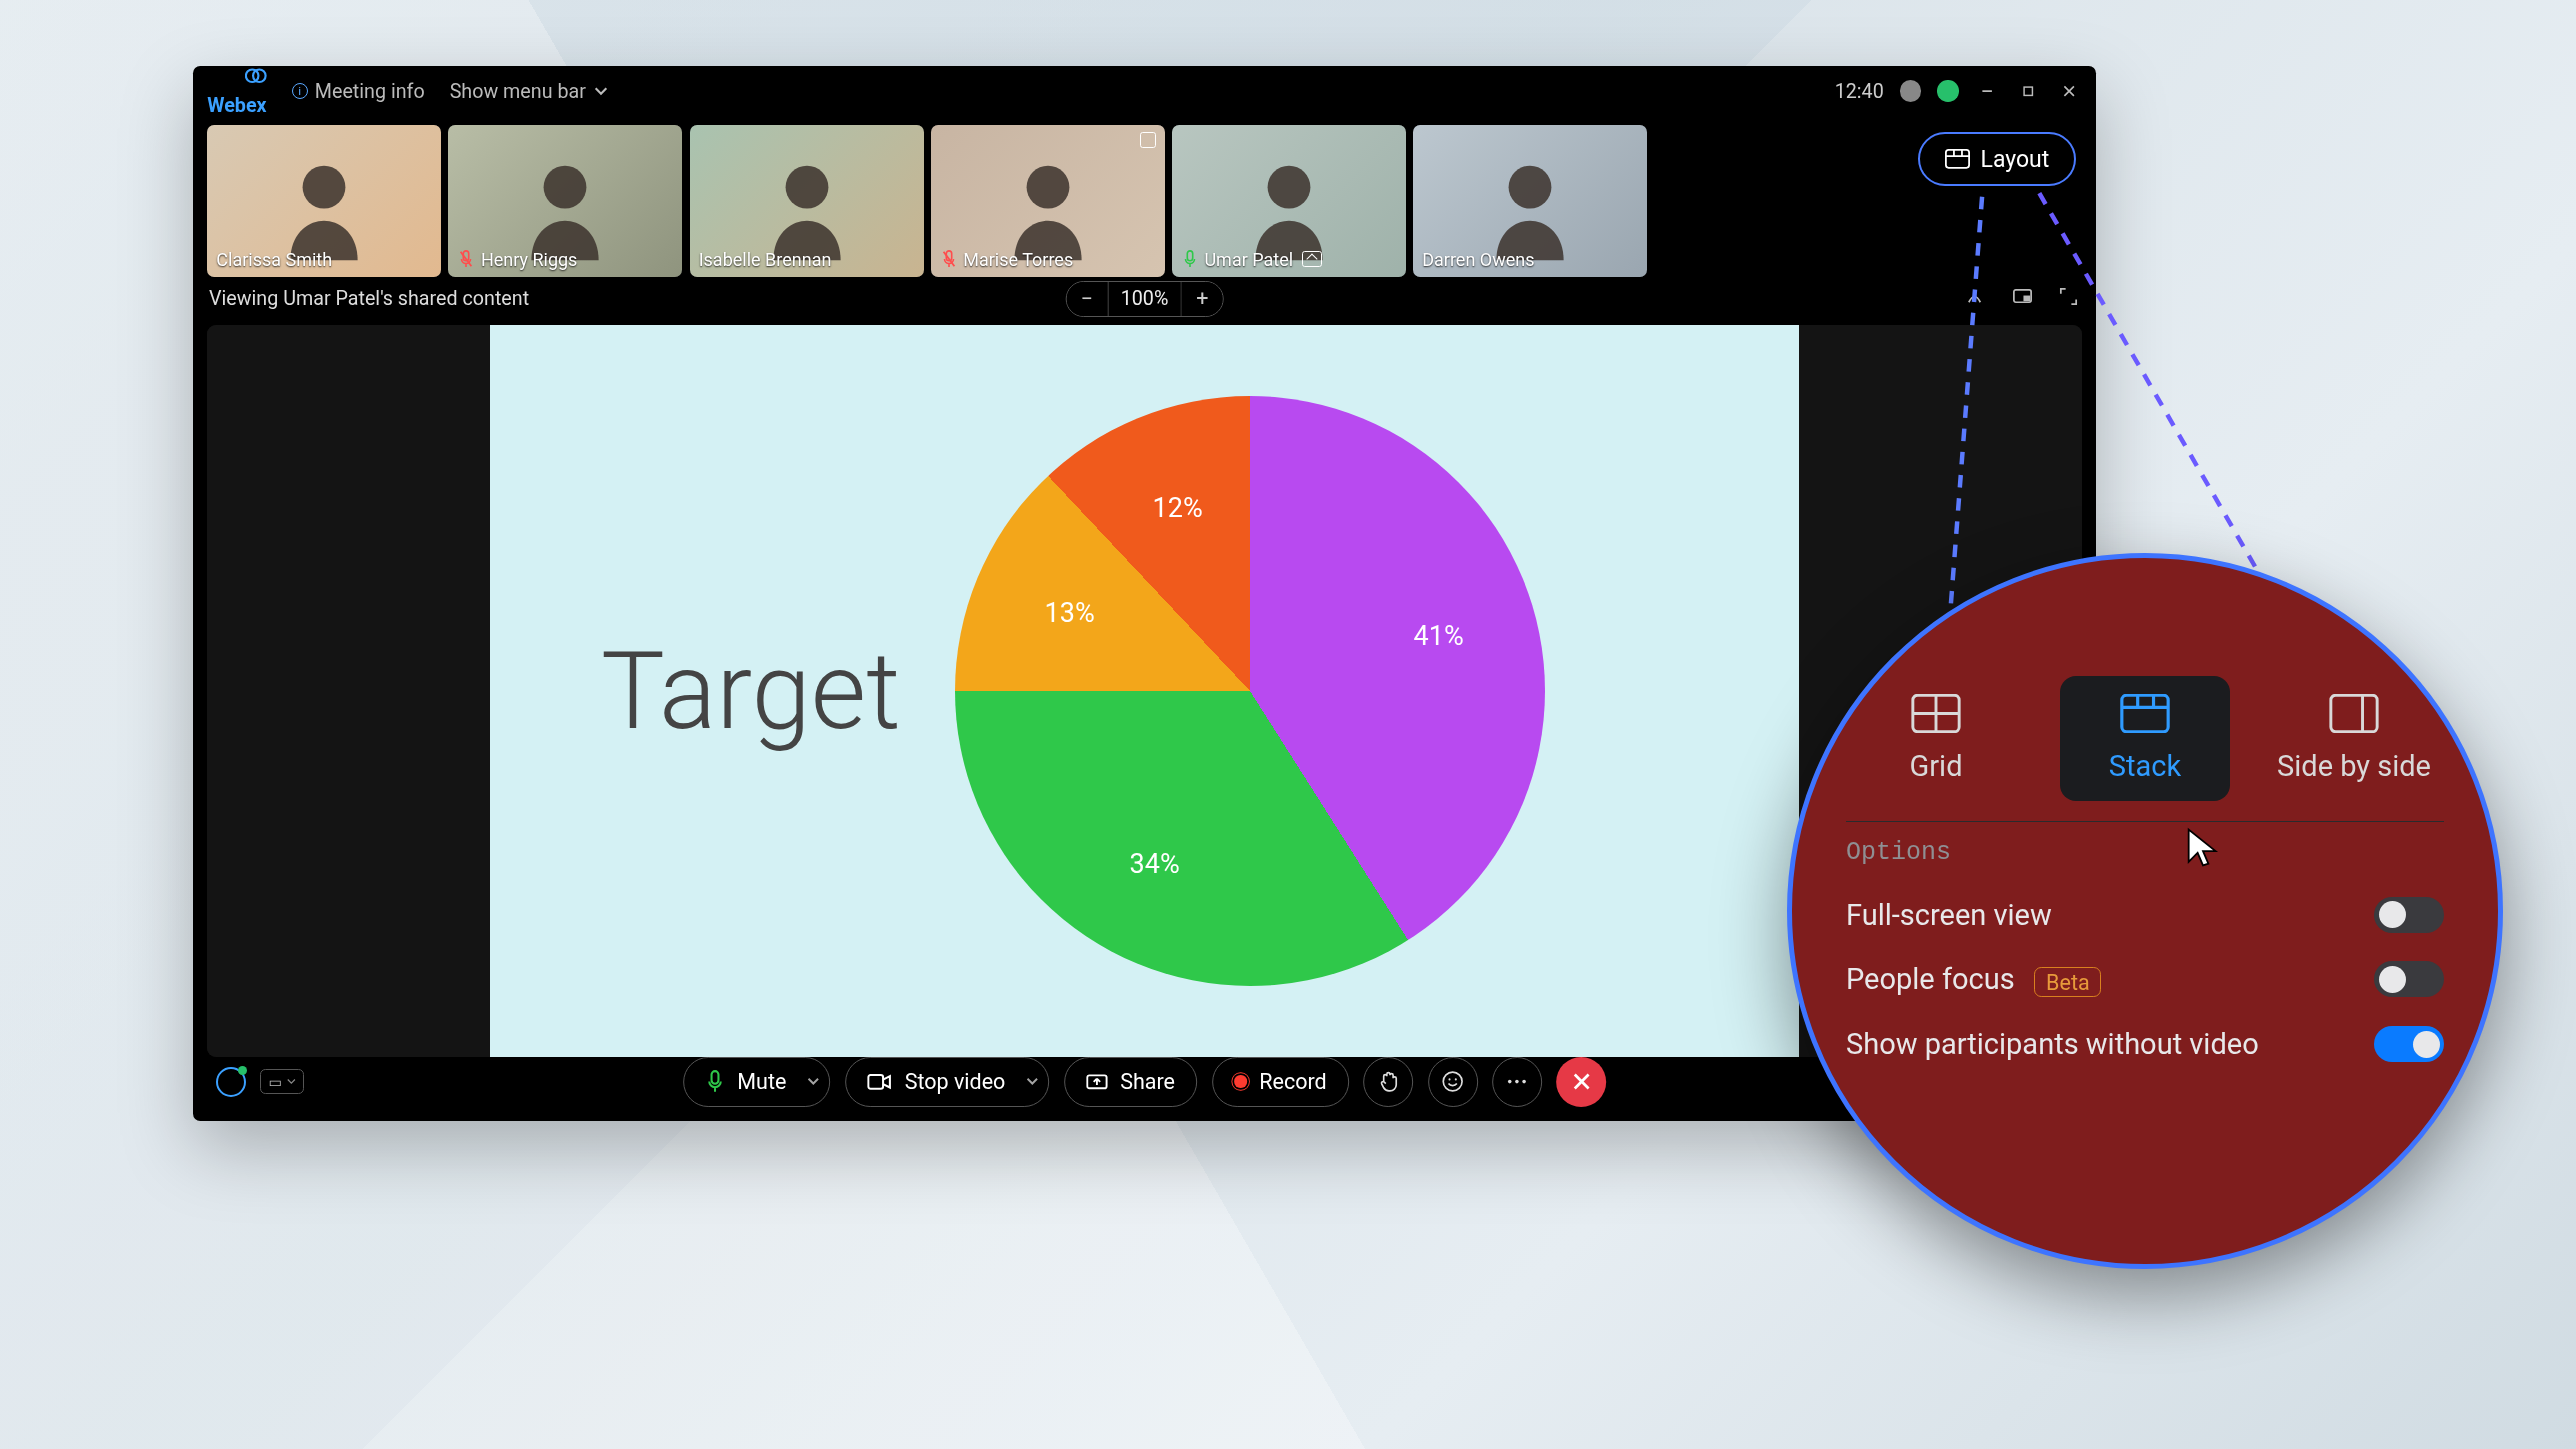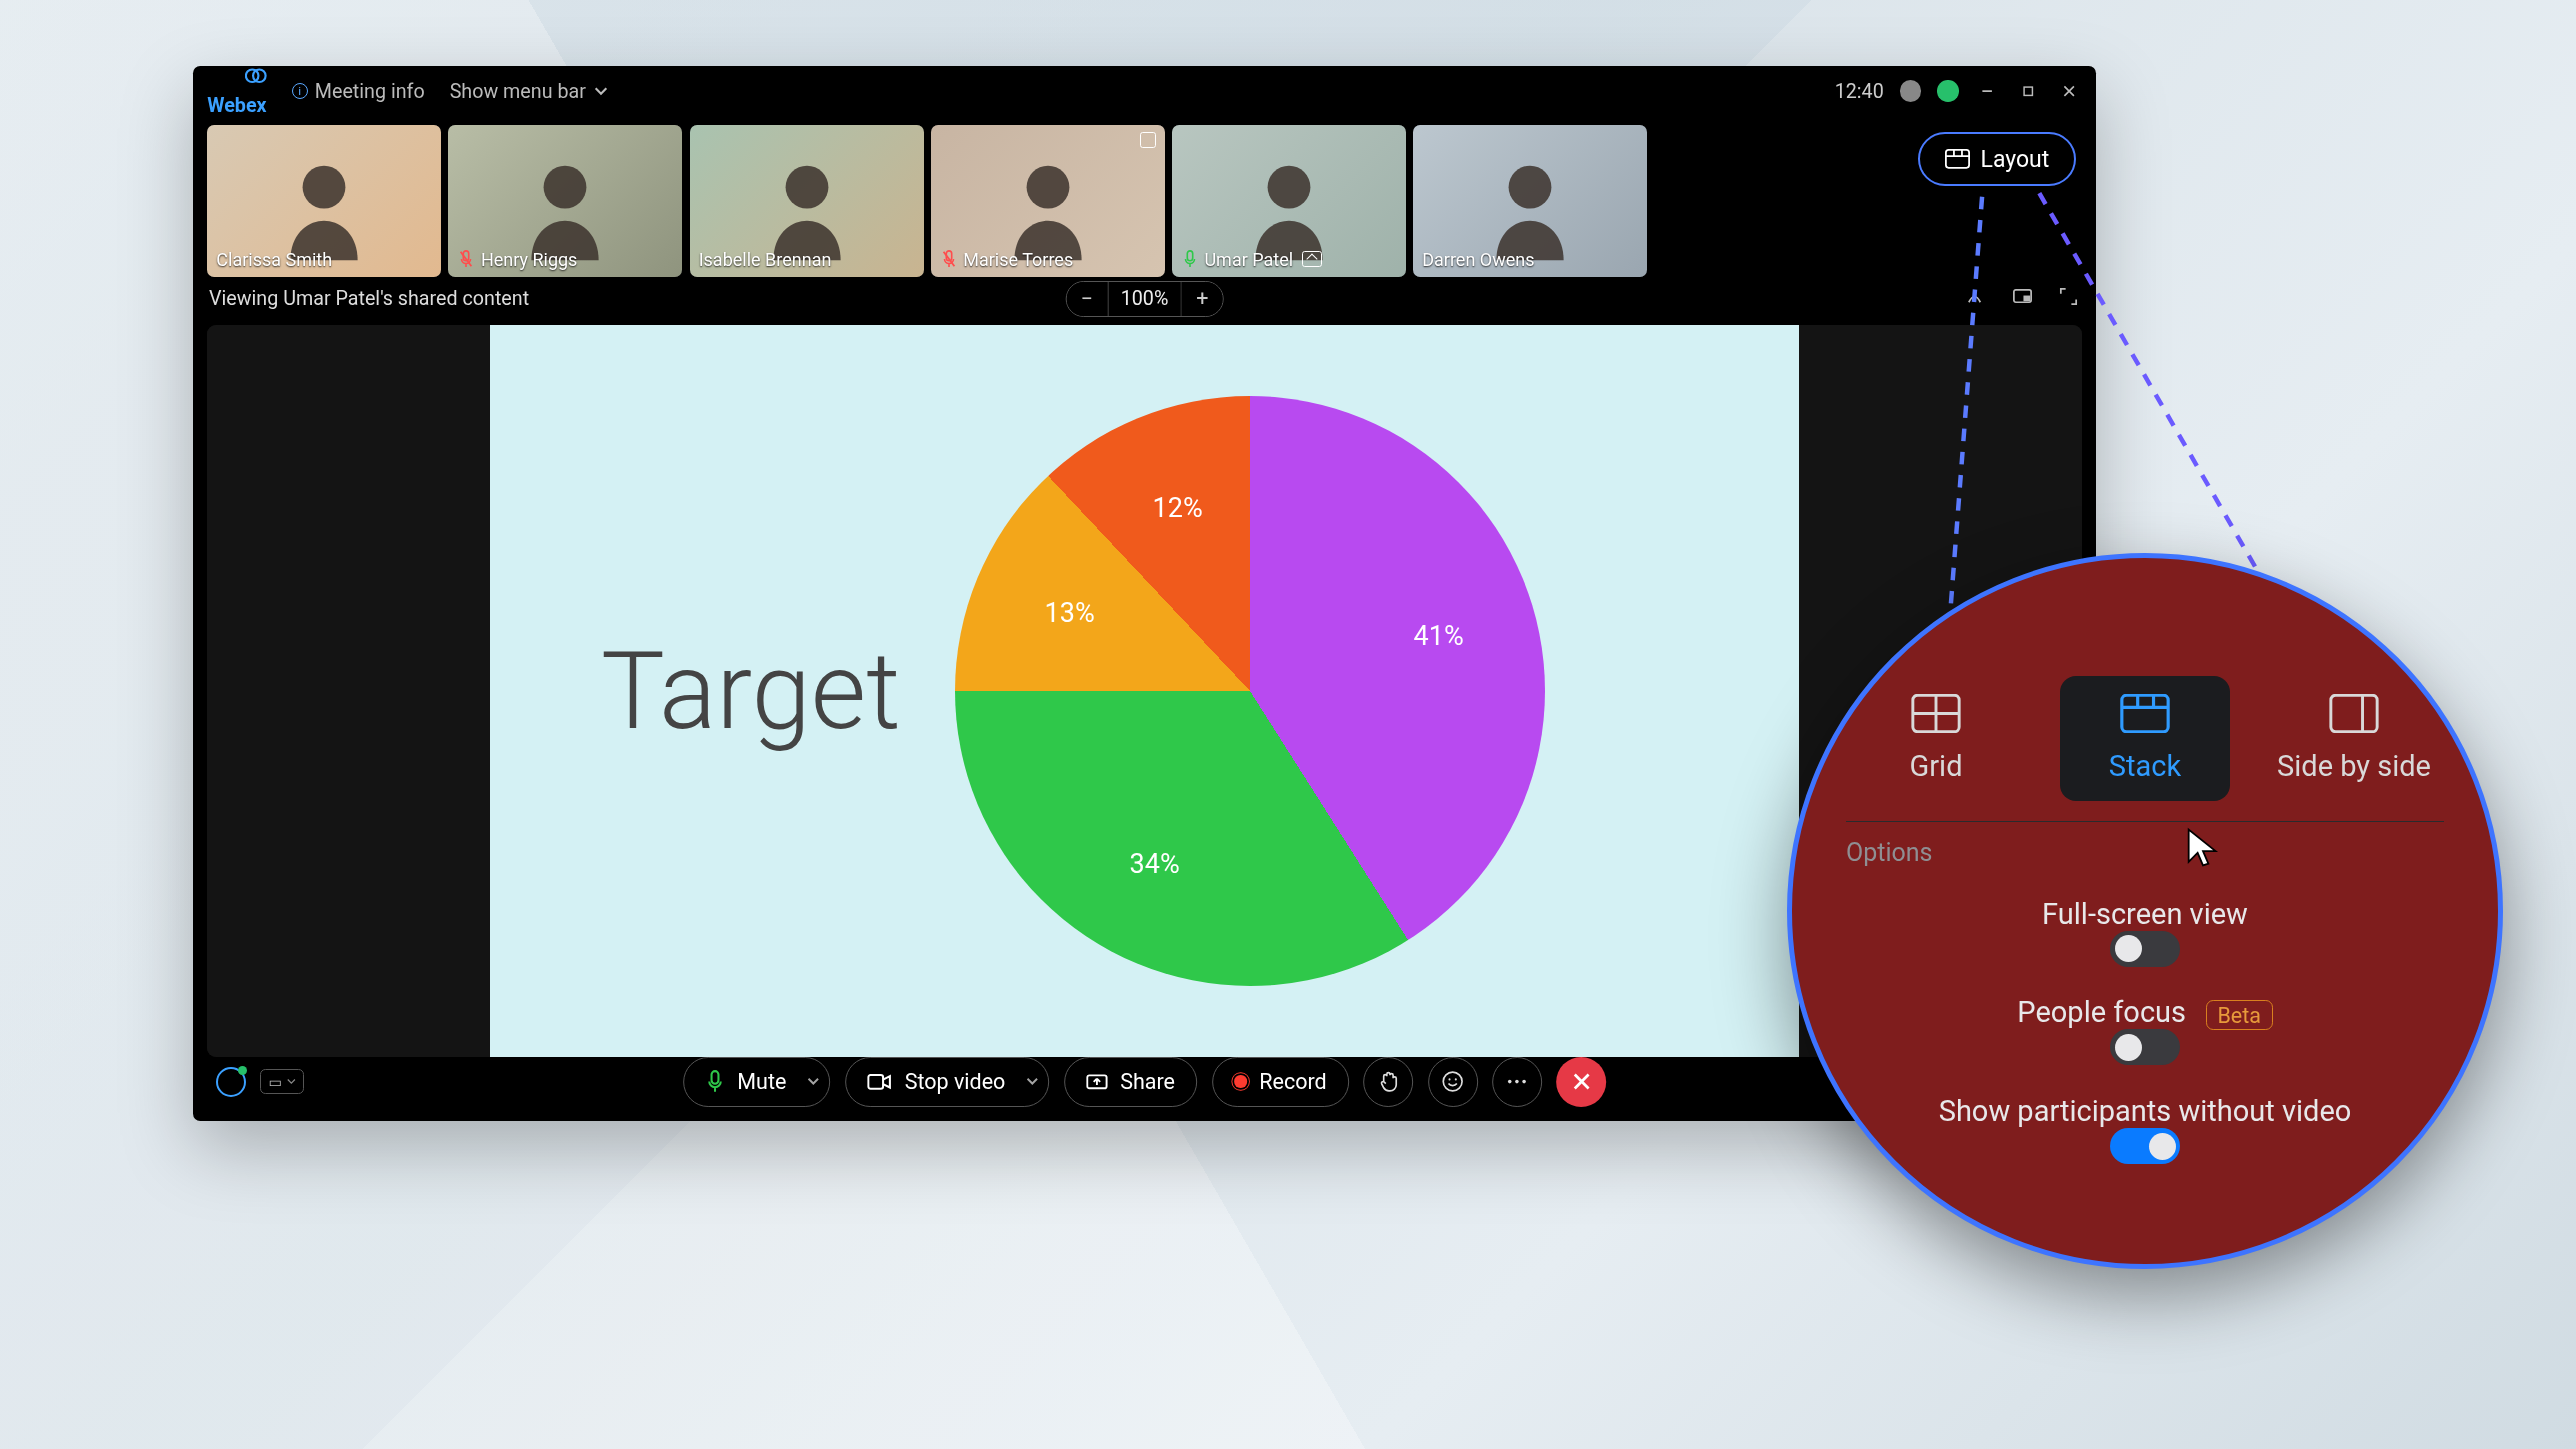--- a/index.html
+++ b/index.html
@@ -74,22 +74,22 @@
 
   
   .lens { position:absolute; width:716px; height:716px; left:1787px; top:553px; border-radius:50%; background:#7f1d1d; border:5.4px solid #3e74ff; box-shadow:0 27px 72px rgba(0,0,0,0.4); overflow:hidden; }
   .lens-inner { position:absolute; inset:0; padding:63px 54px 0 54px; color:#ddd; }
   .cutlabel { font-size:27px; color:#9a9a9a; margin-left:16px;}
   .layout-options { display:flex; gap:39px; justify-content:center; margin-top:23px;}
   .lopt { width:170px; height:125px; border-radius:16px; display:flex; flex-direction:column; align-items:center; justify-content:center; gap:16px; color:#d9d9d9; font-size:29px;}
   .lopt.selected { background:#1b1c1f; color:#2f9bff;}
   .lopt svg { width:50px; height:39px;}
   .divider { height:0.9px; background:#2a2a2d; margin:19.7px 0 16px 0;}
-  .optlabel { color:#8f8f93; font-size:25px; margin-bottom:16px;}
-  .optrow { display:flex; align-items:center; justify-content:space-between; font-size:29px; color:#e8e8ea; padding:14.3px 0;flex-direction:column;}
+  .optlabel { color:#8f8f93; font-size:25px; margin-bottom:16px;font-family:Liberation Mono, monospace;}
+  .optrow { display:flex; align-items:center; justify-content:space-between; font-size:29px; color:#e8e8ea; padding:14.3px 0;}
   .toggle { width:70px; height:36px; border-radius:18px; background:#3a3a3e; position:relative;}
   .toggle .knob { position:absolute; top:4.5px; width:27px; height:27px; border-radius:50%; background:#e8e8ea;}
   .toggle.on { background:#0a7bff;}
   .toggle.on .knob { right:4.5px;}
   .toggle.off .knob { left:4.5px;}
   .beta { border:1.8px solid #d9801f; color:#e79a3b; font-size:21.5px; padding:1.8px 10.7px; border-radius:7.2px; margin-left:12.5px;}
   .chev { color:#bbb;}
   .cursor { position:absolute; left:392px; top:268px; }
 </style>
 </head>

